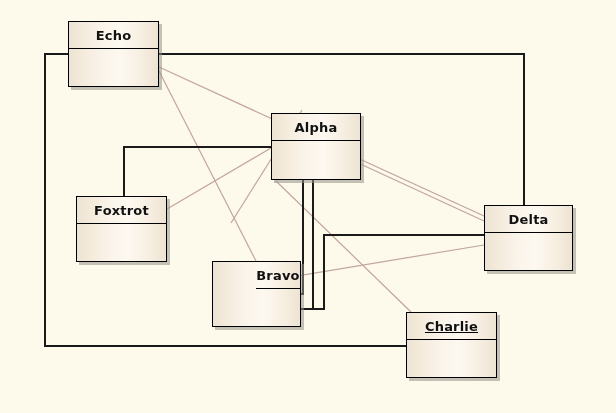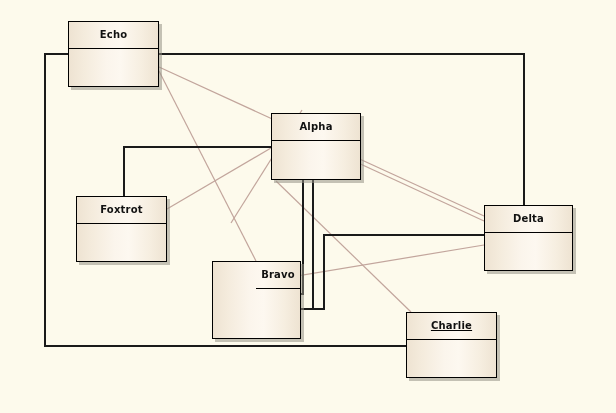--- a/index.html
+++ b/index.html
@@ -42,21 +42,21 @@
   }
   .uml-class .name-compartment {
     box-sizing: border-box;
     height: 27px;
     border-bottom: 1px solid #000000;
     display: flex;
     align-items: center;
     justify-content: center;
   }
   .uml-class .class-name {
-    font-size: 10px;
+    font-size: 13px;
     font-weight: bold;
     color: #111111;
     letter-spacing: 0.2px;
     line-height: 1;
     text-align: center;
   }
   .uml-class .attr-compartment {
     box-sizing: border-box;
     height: calc(100% - 27px);
   }
@@ -109,21 +109,21 @@
     <div class="attr-compartment"></div>
   </div>
 
   <div class="uml-class" style="left:484px; top:205px; width:89px; height:66px;">
     <div class="name-compartment">
       <span class="class-name">Delta</span>
     </div>
     <div class="attr-compartment"></div>
   </div>
 
-  <div class="uml-class" style="left:212px; top:261px; width:89px; height:78px;padding-left:43px;">
+  <div class="uml-class" style="left:212px; top:261px; width:89px; height:66px;padding-left:43px;">
     <div class="name-compartment">
       <span class="class-name">Bravo</span>
     </div>
     <div class="attr-compartment"></div>
   </div>
 
   <div class="uml-class" style="left:406px; top:312px; width:91px; height:66px;text-decoration:underline;">
     <div class="name-compartment">
       <span class="class-name">Charlie</span>
     </div>

